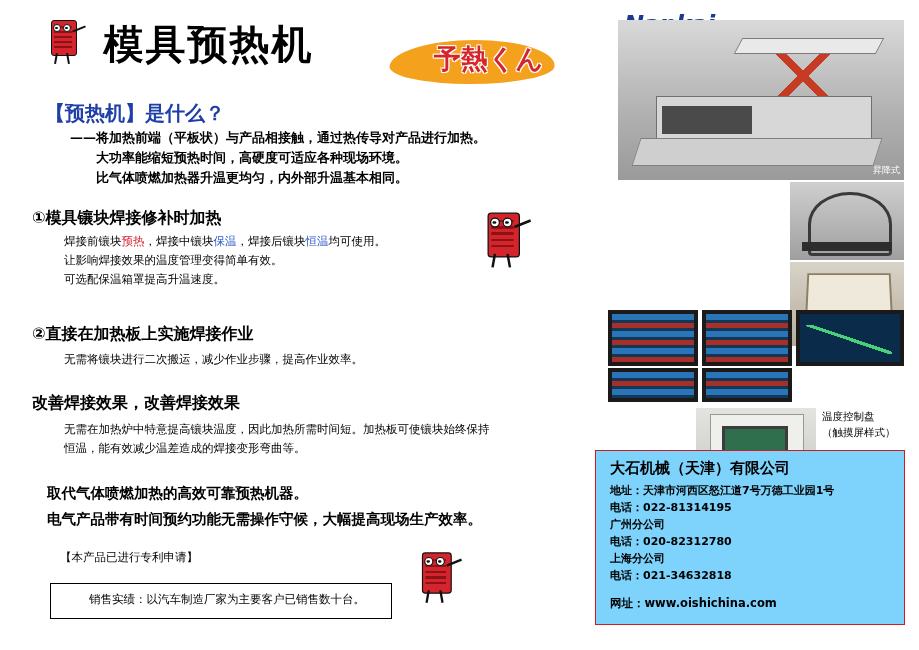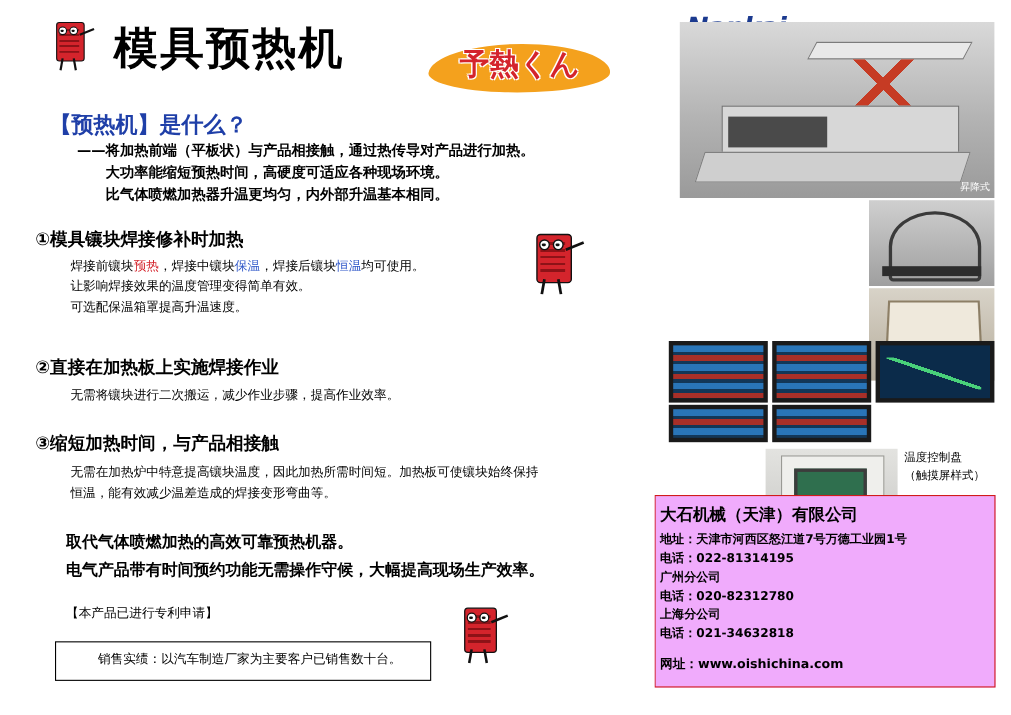--- a/index.html
+++ b/index.html
@@ -135,21 +135,21 @@
     left: 0;
     top: 6px;
     width: 165px;
     height: 44px;
     background: #f4a11d;
     border-radius: 50% 50% 50% 50% / 60% 60% 40% 40%;
     transform: skewX(-6deg);
   }
   #logo-yonetsu .txt {
     position: absolute;
-    left: 0;
+    left: 16px;
     top: 8px;
     width: 165px;
     text-align: center;
     font-family: "DejaVu Sans", sans-serif;
     font-size: 27px;
     font-weight: bold;
     color: #d4242c;
     text-shadow: 1px 1px 0 #fff, -1px -1px 0 #fff, 1px -1px 0 #fff, -1px 1px 0 #fff;
     line-height: 34px;
   }
@@ -214,21 +214,21 @@
     position: absolute;
     left: 415px;
     top: 550px;
     transform: scale(1.15);
     transform-origin: left top;
   }
 
   
   #closing {
     position: absolute;
-    left: 60px;
+    left: 47px;
     top: 480px;
     width: 520px;
     font-family: "DejaVu Sans", sans-serif;
     font-size: 14.5px;
     font-weight: bold;
     line-height: 26px;
   }
 
   #patent-note {
     position: absolute;
@@ -416,23 +416,23 @@
   }
 
   
   #contact-box {
     position: absolute;
     left: 595px;
     top: 450px;
     width: 310px;
     height: 175px;
     border: 1.5px solid #d11b1b;
-    background: #f0abfc;
+    background: #7dd3fc;
     box-sizing: border-box;
-    padding: 8px 4px;
+    padding: 8px 14px;
   }
   #contact-company {
     font-family: "DejaVu Sans", sans-serif;
     font-size: 15px;
     font-weight: bold;
     margin-bottom: 4px;
   }
   #contact-box .line {
     font-family: "DejaVu Sans", sans-serif;
     font-size: 11px;
@@ -493,21 +493,21 @@
         <span class="pupil-r"></span>
       <span class="arm"></span>
       <span class="legs"></span>
     </span>
 
     <div id="item2-head" class="item-head">②直接在加热板上实施焊接作业</div>
     <div id="item2-body" class="item-body">
       <div>无需将镶块进行二次搬运，减少作业步骤，提高作业效率。</div>
     </div>
 
-    <div id="item3-head" class="item-head">③缩短加热时间，与产品相接触</div>
+    <div id="item3-head" class="item-head">改善焊接效果，改善焊接效果</div>
     <div id="item3-body" class="item-body">
       <div>无需在加热炉中特意提高镶块温度，因此加热所需时间短。加热板可使镶块始终保持</div>
       <div>恒温，能有效减少温差造成的焊接变形弯曲等。</div>
     </div>
 
     <div id="closing">
       <div>取代气体喷燃加热的高效可靠预热机器。</div>
       <div>电气产品带有时间预约功能无需操作守候，大幅提高现场生产效率。</div>
     </div>
 

